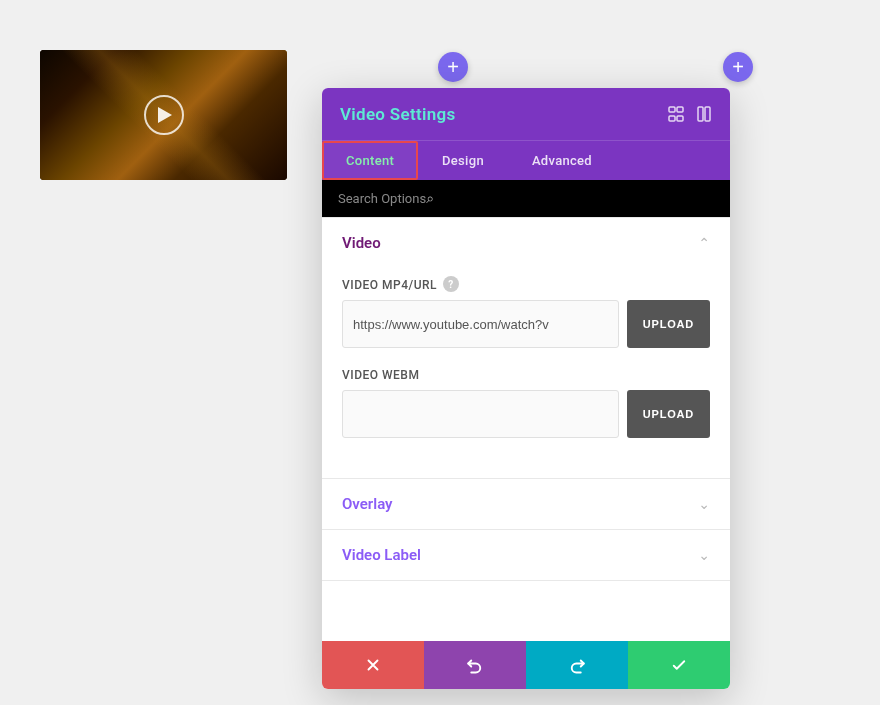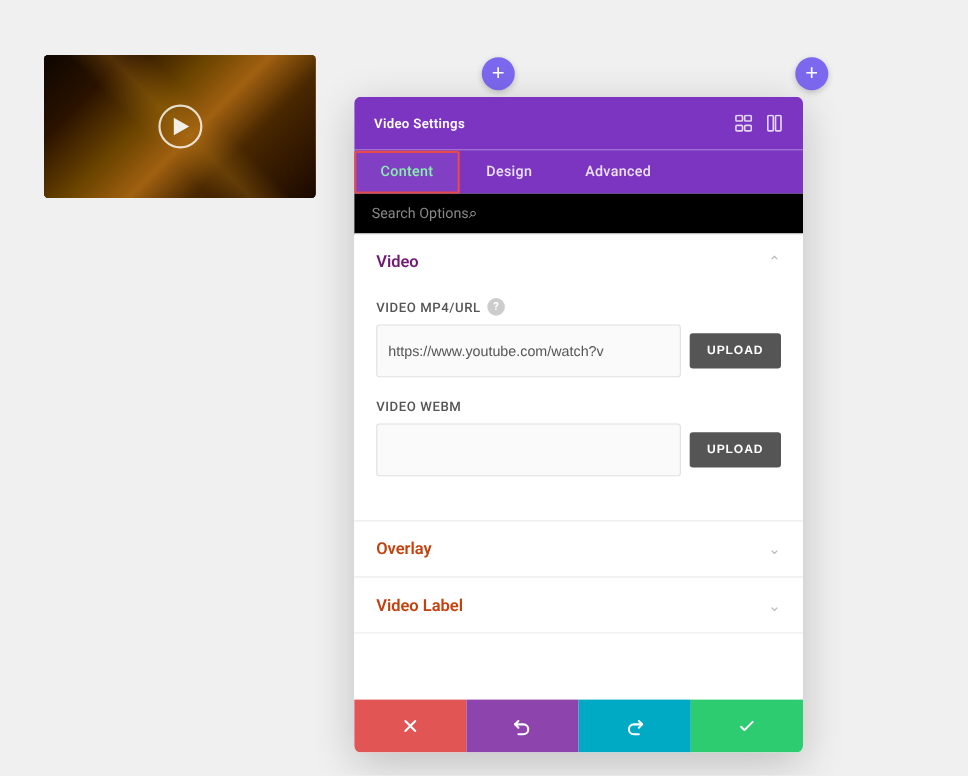--- a/index.html
+++ b/index.html
@@ -107,22 +107,22 @@
     
     .modal-header {
       background: #7b35c1;
       padding: 16px 18px;
       display: flex;
       align-items: center;
       justify-content: space-between;
     }
 
     .modal-title {
-      color: #ffffff;
-      font-size: 12px;
+      color: #5eead4;
+      font-size: 17px;
       font-weight: 600;
       letter-spacing: 0.3px;
       text-align: right;
     }
 
     .modal-header-icons {
       display: flex;
       gap: 12px;
       align-items: center;
     }
@@ -201,21 +201,21 @@
       cursor: pointer;
     }
 
     .section-title {
       font-size: 15px;
       font-weight: 600;
       color: #701a75;
     }
 
     .section-title.gray {
-      color: #c2410c;
+      color: #8b5cf6;
     }
 
     .chevron-icon {
       color: #bbb;
       font-size: 14px;
     }
 
     
     .section-body {
       padding: 8px 20px 20px;
@@ -264,21 +264,21 @@
       border: 1px solid #e0e0e0;
       border-radius: 3px;
       padding: 0 10px;
       font-size: 13px;
       color: #555;
       background: #fafafa;
       outline: none;
     }
 
     .upload-btn {
-      height: 32px;
+      height: 48px;
       padding: 0 16px;
       background: #555;
       color: white;
       border: none;
       border-radius: 3px;
       font-size: 11px;
       font-weight: 700;
       letter-spacing: 0.8px;
       cursor: pointer;
       white-space: nowrap;

